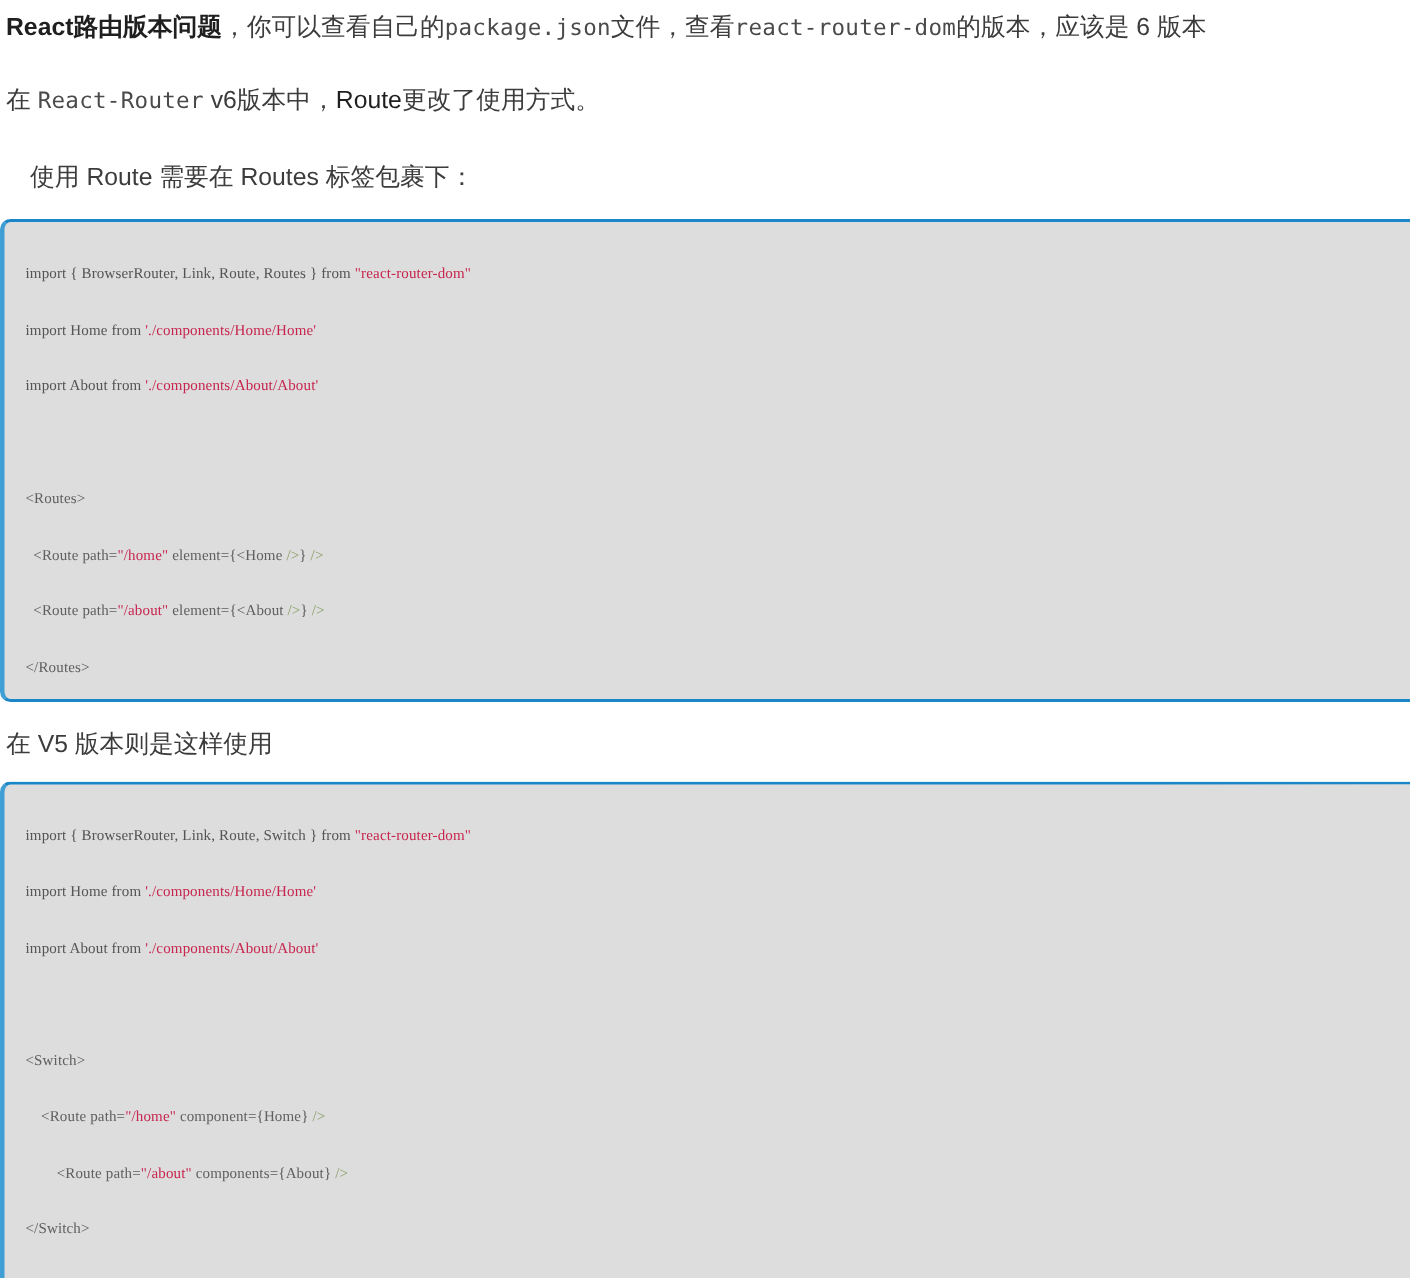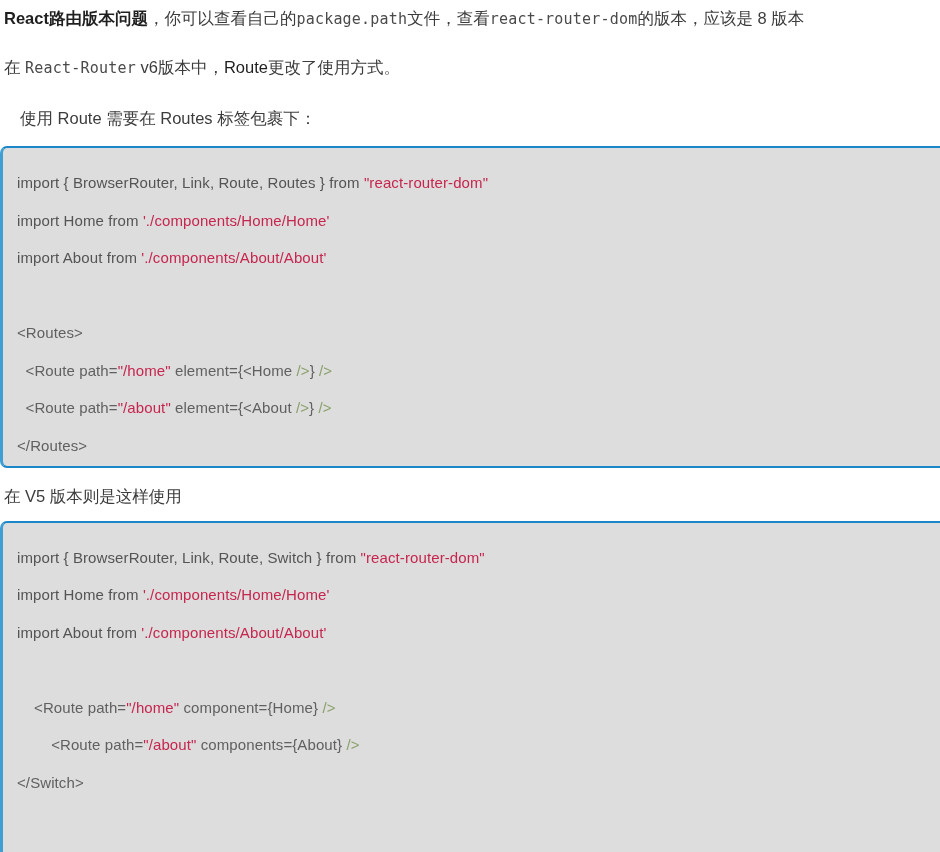--- a/index.html
+++ b/index.html
@@ -60,22 +60,22 @@
     width: 940px;
     padding: 16px 0 16px 14px;
     margin: 0;
     position: relative;
     overflow: hidden;
   }
   .codeblock.block1 { height: 322px; }
   .codeblock.block2 { height: 402px; }
 
   .code-line {
-    font-family: Liberation Sans, sans-serif;
-    font-size: 15px;
+    font-family: Liberation Serif, serif;
+    font-size: 10px;
     line-height: 37.5px;
     height: 37.5px;
     color: #545454;
     white-space: pre;
     letter-spacing: 0.1px;
   }
   .code-line.blank { color: transparent; }
 
   .tok-str   { color: #c7254e; }
   .tok-tag   { color: #606060; }
@@ -95,21 +95,21 @@
     pointer-events: none;
     user-select: none;
   }
 </style>
 </head>
 <body>
 
 <div class="article">
 
   <p class="para p1">
-    <span class="bold-cn">React路由版本问题</span><span>，你可以查看自己的</span><span class="mono-inline">package.path</span><span>文件，查看</span><span class="mono-inline">react-router-dom</span><span>的版本，应该是 8 版本</span>
+    <span class="bold-cn">React路由版本问题</span><span>，你可以查看自己的</span><span class="mono-inline">package.json</span><span>文件，查看</span><span class="mono-inline">react-router-dom</span><span>的版本，应该是 6 版本</span>
   </p>
 
   <p class="para p2">
     <span>在 </span><span class="mono-inline">React-Router</span><span> v6版本中，</span><span class="kw-strong">Route</span><span>更改了使用方式。</span>
   </p>
 
   <p class="para p3">使用 Route 需要在 Routes 标签包裹下：</p>
 
   <div class="codeblock block1">
     <div>
@@ -125,20 +125,21 @@
   </div>
 
   <p class="para p4">在 V5 版本则是这样使用</p>
 
   <div class="codeblock block2">
     <div>
         <div class="code-line"><span class="tok-plain">import { BrowserRouter, Link, Route, Switch } from </span><span class="tok-str">"react-router-dom"</span></div>
         <div class="code-line"><span class="tok-plain">import Home from </span><span class="tok-str">'./components/Home/Home'</span></div>
         <div class="code-line"><span class="tok-plain">import About from </span><span class="tok-str">'./components/About/About'</span></div>
         <div class="code-line blank">&nbsp;</div>
+        <div class="code-line"><span class="tok-tag">&lt;Switch&gt;</span></div>
         <div class="code-line"><span class="tok-tag">    &lt;Route path=</span><span class="tok-str">"/home"</span><span class="tok-tag"> component={Home} </span><span class="tok-close">/&gt;</span></div>
         <div class="code-line"><span class="tok-tag">        &lt;Route path=</span><span class="tok-str">"/about"</span><span class="tok-tag"> components={About} </span><span class="tok-close">/&gt;</span></div>
         <div class="code-line"><span class="tok-tag">&lt;/Switch&gt;</span></div>
       </div>
     <div class="watermark">CSDN @小小白学计算机</div>
   </div>
 
 </div>
 
 </body></html>

